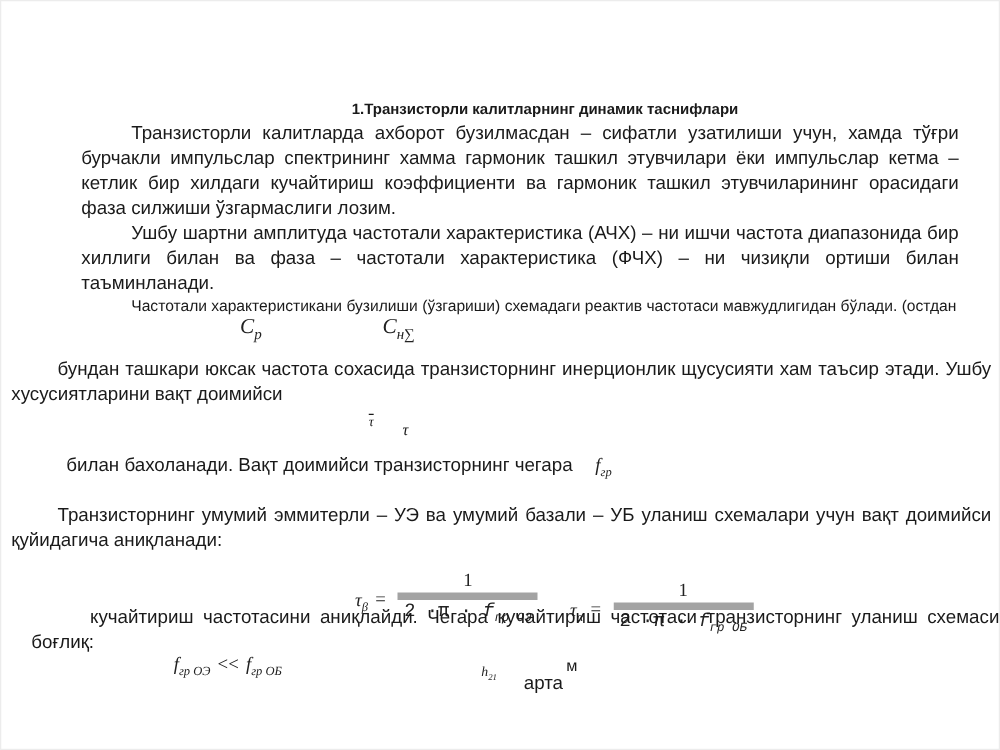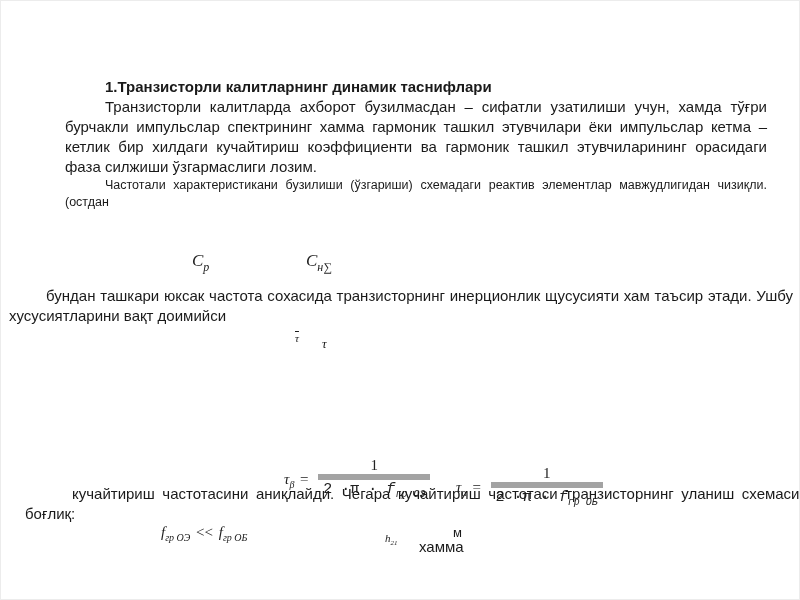--- a/index.html
+++ b/index.html
@@ -21,24 +21,25 @@
     margin: 0;
     text-align: justify;
   }
   .small-text {
     font-size: 12.5px;
     line-height: 17px;
     margin: 0;
     text-align: justify;
   }
   .title-text {
-    font-size: 15px;
+    font-size: 12px;
     line-height: 20px;
     font-weight: 700;
     margin: 0;
+    text-align: center;
   }
   .ind40 { text-indent: 40px; }
   .ind37 { text-indent: 37px; }
   .ind44 { text-indent: 44px; }
   .ind47 { text-indent: 47px; margin-left: 16px; }
   
   .formula {
     font-family: "Liberation Serif", serif;
     font-size: 15px;
     color: #222222;
@@ -80,36 +81,44 @@
   .frag-arta { font-size: 15px; font-family: "Liberation Sans", sans-serif; }
 </style>
 </head>
 <body>
 
 <div class="page">
 
   <div class="abs" style="left:64px; top:76px; width:702px;">
     <div class="title-text ind40">1.Транзисторли калитларнинг динамик таснифлари</div>
     <p class="body-text ind40">Транзисторли калитларда ахборот бузилмасдан – сифатли узатилиши учун, хамда тўғри бурчакли импульслар спектрининг хамма гармоник ташкил этувчилари ёки импульслар кетма – кетлик бир хилдаги кучайтириш коэффициенти ва гармоник ташкил этувчиларининг орасидаги фаза силжиши ўзгармаслиги лозим.</p>
-    <p class="small-text ind40">Частотали характеристикани бузилиши (ўзгариши) схемадаги реактив элементлар мавжудлигидан чизиқли. (остдан</p>
+    <p class="body-text ind40">Ушбу шартни амплитуда частотали характеристика (АЧХ) – ни ишчи частота диапазонида бир хиллиги билан ва фаза – частотали характеристика (ФЧХ) – ни чизиқли ортиши билан таъминланади.</p>
+    <p class="small-text ind40">Частотали характеристикани бузилиши (ўзгариши) схемадаги реактив частотаси мавжудлигидан бўлади. (остдан</p>
   </div>
 
   <div class="abs formula formula-lg" style="left:191px; top:250px;">
     <span class="it">C</span><sub>p</sub>
   </div>
   <div class="abs formula formula-lg" style="left:305px; top:250px;">
     <span class="it">C</span><sub>н∑</sub>
   </div>
 
   <p class="abs body-text ind37" style="left:8px; top:285px; width:784px;">бундан ташкари юксак частота сохасида транзисторнинг инерционлик щусусияти хам таъсир этади. Ушбу хусусиятларини вақт доимийси</p>
 
   <span class="abs tau-frag-1" style="left:294px; top:331px;">τ</span>
   <span class="abs tau-frag-2" style="left:321px; top:335px;">τ</span>
 
+  <div class="abs body-text ind44" style="left:8px; top:362px; width:784px; text-align:left;">
+    <span>билан бахоланади. Вақт доимийси транзисторнинг чегара</span>
+    <span class="formula inline-f">
+      <span class="it">f</span><sub>гр</sub>
+    </span>
+  </div>
 
+  <p class="abs body-text ind37" style="left:8px; top:402px; width:784px;">Транзисторнинг умумий эммитерли – УЭ ва умумий базали – УБ уланиш схемалари учун вақт доимийси қуйидагича аниқланади:</p>
 
   <div class="abs formula" style="left:283px; top:456px;">
     <span class="it">τ</span><sub>β</sub>
     <span class="eq">=</span>
     <span class="frac">
       <span class="num">1</span>
       <span class="den"><span>2 ·π ·</span> <span class="it">f</span><sub>гр ОЭ</sub></span>
     </span>
   </div>
 
@@ -117,26 +126,26 @@
     <span class="it">τ</span><sub>α</sub>
     <span class="eq">=</span>
     <span class="frac">
       <span class="num">1</span>
       <span class="den"><span>2 ·π ·</span> <span class="it">f</span><sub>гр ОБ</sub></span>
     </span>
   </div>
 
   <p class="abs body-text ind47" style="left:8px; top:483px; width:788px;">кучайтириш частотасини аниқлайди. Чегара кучайтириш частотаси транзисторнинг уланиш схемасига боғлиқ:</p>
 
-  <div class="abs formula" style="left:160px; top:523px;">
+  <div class="abs formula" style="left:138px; top:523px;">
     <span class="it">f</span><sub>гр ОЭ</sub>
     <span class="eq">&lt;&lt;</span>
     <span class="it">f</span><sub>гр ОБ</sub>
   </div>
 
   <div class="abs formula h21" style="left:384px; top:531px;">
     <span class="it">h</span><sub>21</sub>
   </div>
 
   <span class="abs frag-m" style="left:452px; top:524px;">м</span>
-  <span class="abs frag-arta" style="left:418px; top:537px;">хамма</span>
+  <span class="abs frag-arta" style="left:418px; top:537px;">арта</span>
 
 </div>
 
 </body></html>

